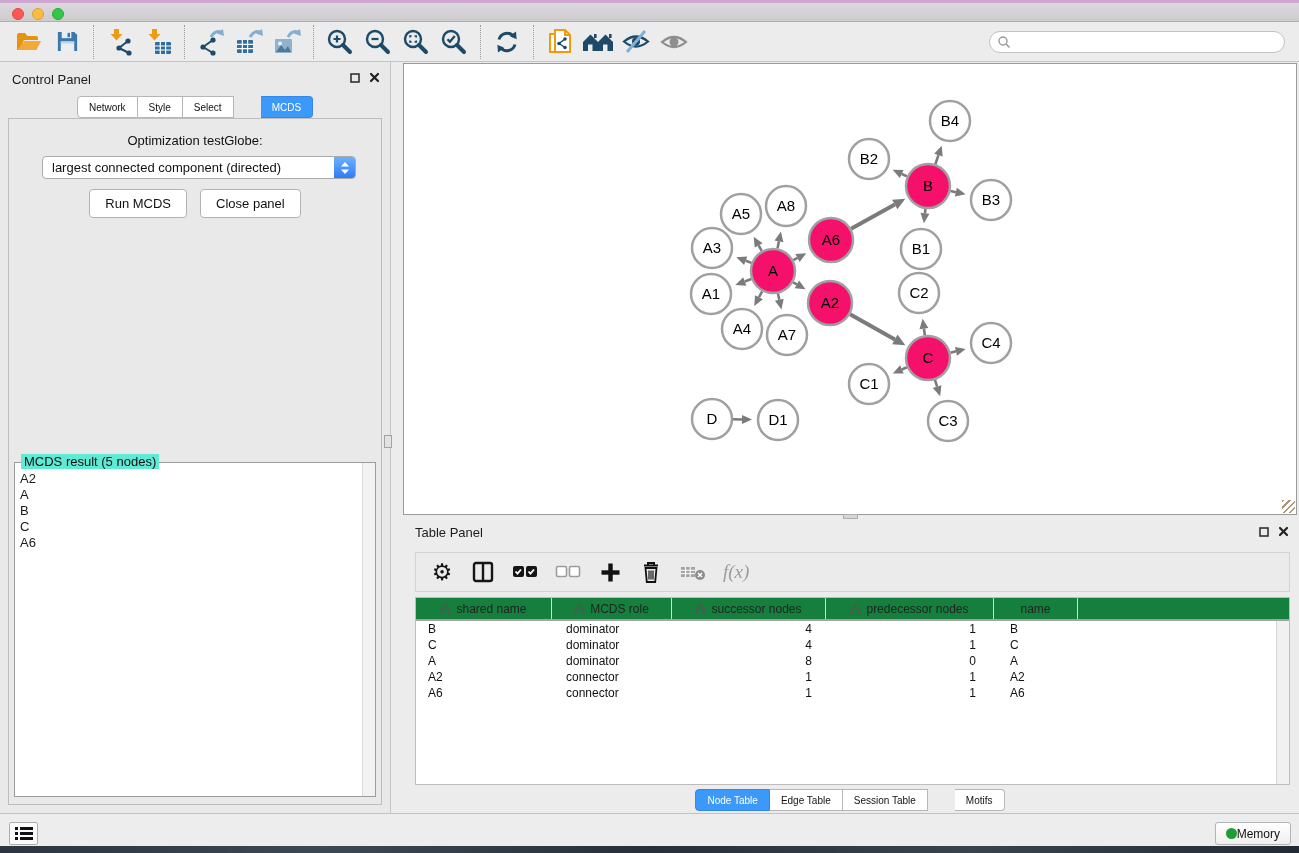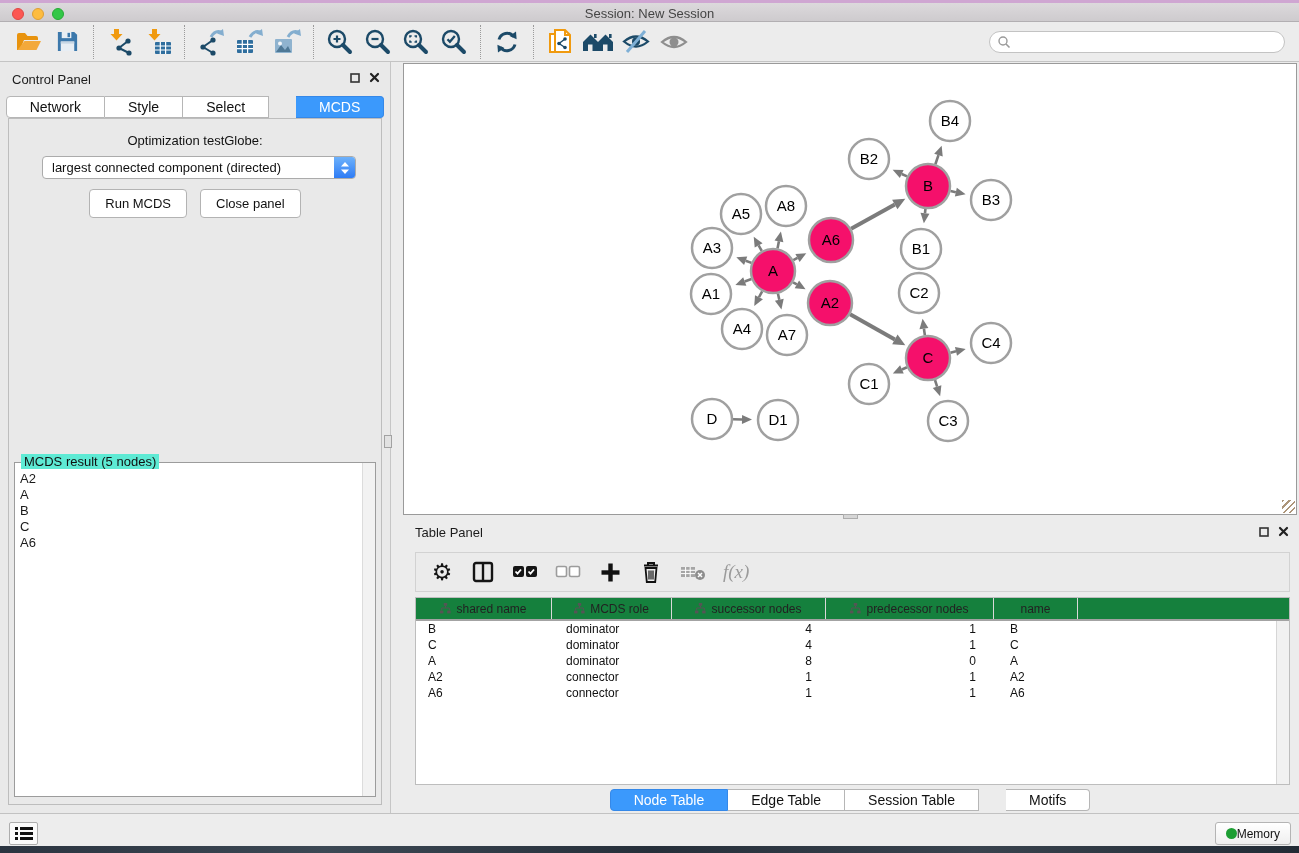--- a/index.html
+++ b/index.html
@@ -24,21 +24,21 @@
   .tb-sep { width:1px; height:34px; border-left:1px dotted #9a9a9a; margin:0 7px; }
   .searchbox { margin-left:auto; margin-right:4px; width:296px; height:22px; background:#fff;
     border:1px solid #c3c3c3; border-radius:12px; display:flex; align-items:center; padding-left:7px; }
   .searchbox input { border:none; outline:none; flex:1; height:18px; font-size:12px; background:transparent; margin-left:4px; font-family:"Liberation Sans",sans-serif; }
 
   
   .control-panel { position:absolute; left:0; top:62px; width:391px; height:751px; background:#e9e9e9; border-right:1px solid #c6c6c6; }
   .cp-title { position:absolute; left:12px; top:10px; font-size:13px; color:#1c1c1c; }
   .panel-ctrls { position:absolute; right:10px; top:10px; display:flex; gap:9px; align-items:center; }
   .seg { display:flex; }
-  .seg .tab { background:#fff; border:1px solid #b6b6b6; border-left:none; padding:0 23px; font-size:14px;
+  .seg .tab { background:#fff; border:1px solid #b6b6b6; border-left:none; padding:0 11px; font-size:10px;
     height:22px; line-height:21px; color:#111; }
   .seg .tab:first-child { border-left:1px solid #b6b6b6; border-radius:4px 0 0 4px; }
   .seg .tab:last-child { border-radius:0 4px 4px 0;margin-left:27px; }
   .seg .tab.active { background:#3b99fc; border-color:#3588e8; color:#fff; }
   .cp-tabs { position:absolute; left:0; right:0; top:34px; display:flex; justify-content:center; }
   .cp-content { position:absolute; left:8px; right:8px; top:56px; bottom:8px; border:1px solid #bdbdbd; background:#e9e9e9; }
   .opt-label { position:absolute; left:0; right:0; top:14px; text-align:center; font-size:13px; color:#111; }
   .select { position:absolute; left:33px; top:37px; width:314px; height:23px; background:#fff;
     border:1px solid #ababab; border-radius:4px; font-size:13px; line-height:21px; padding-left:9px; color:#111; }
   .select .stepper { position:absolute; right:0; top:0; bottom:0; width:21px; border-radius:0 3px 3px 0;
@@ -98,21 +98,20 @@
 <body>
 
 <div class="desktop-topline"></div>
 
 <div class="app-titlebar">
   <div class="lights">
     <div class="light red"></div>
     <div class="light yellow"></div>
     <div class="light green"></div>
   </div>
-  <div class="app-title">Session: New Session</div>
 </div>
 
 <div class="toolbar">
   <div class="tb-btn">
     <svg width="28" height="26" viewBox="0 0 28 26">
       <path d="M2 21 V6 q0-2 2-2 h6 l2.5 3 H21 q2 0 2 2 v2 H9 L5 21 Z" fill="#e8930e"></path>
       <path d="M9.5 12 H26 l-4.5 9 H2.5 Z" fill="#f3a93a"></path>
     </svg>
   </div>
   <div class="tb-btn">

